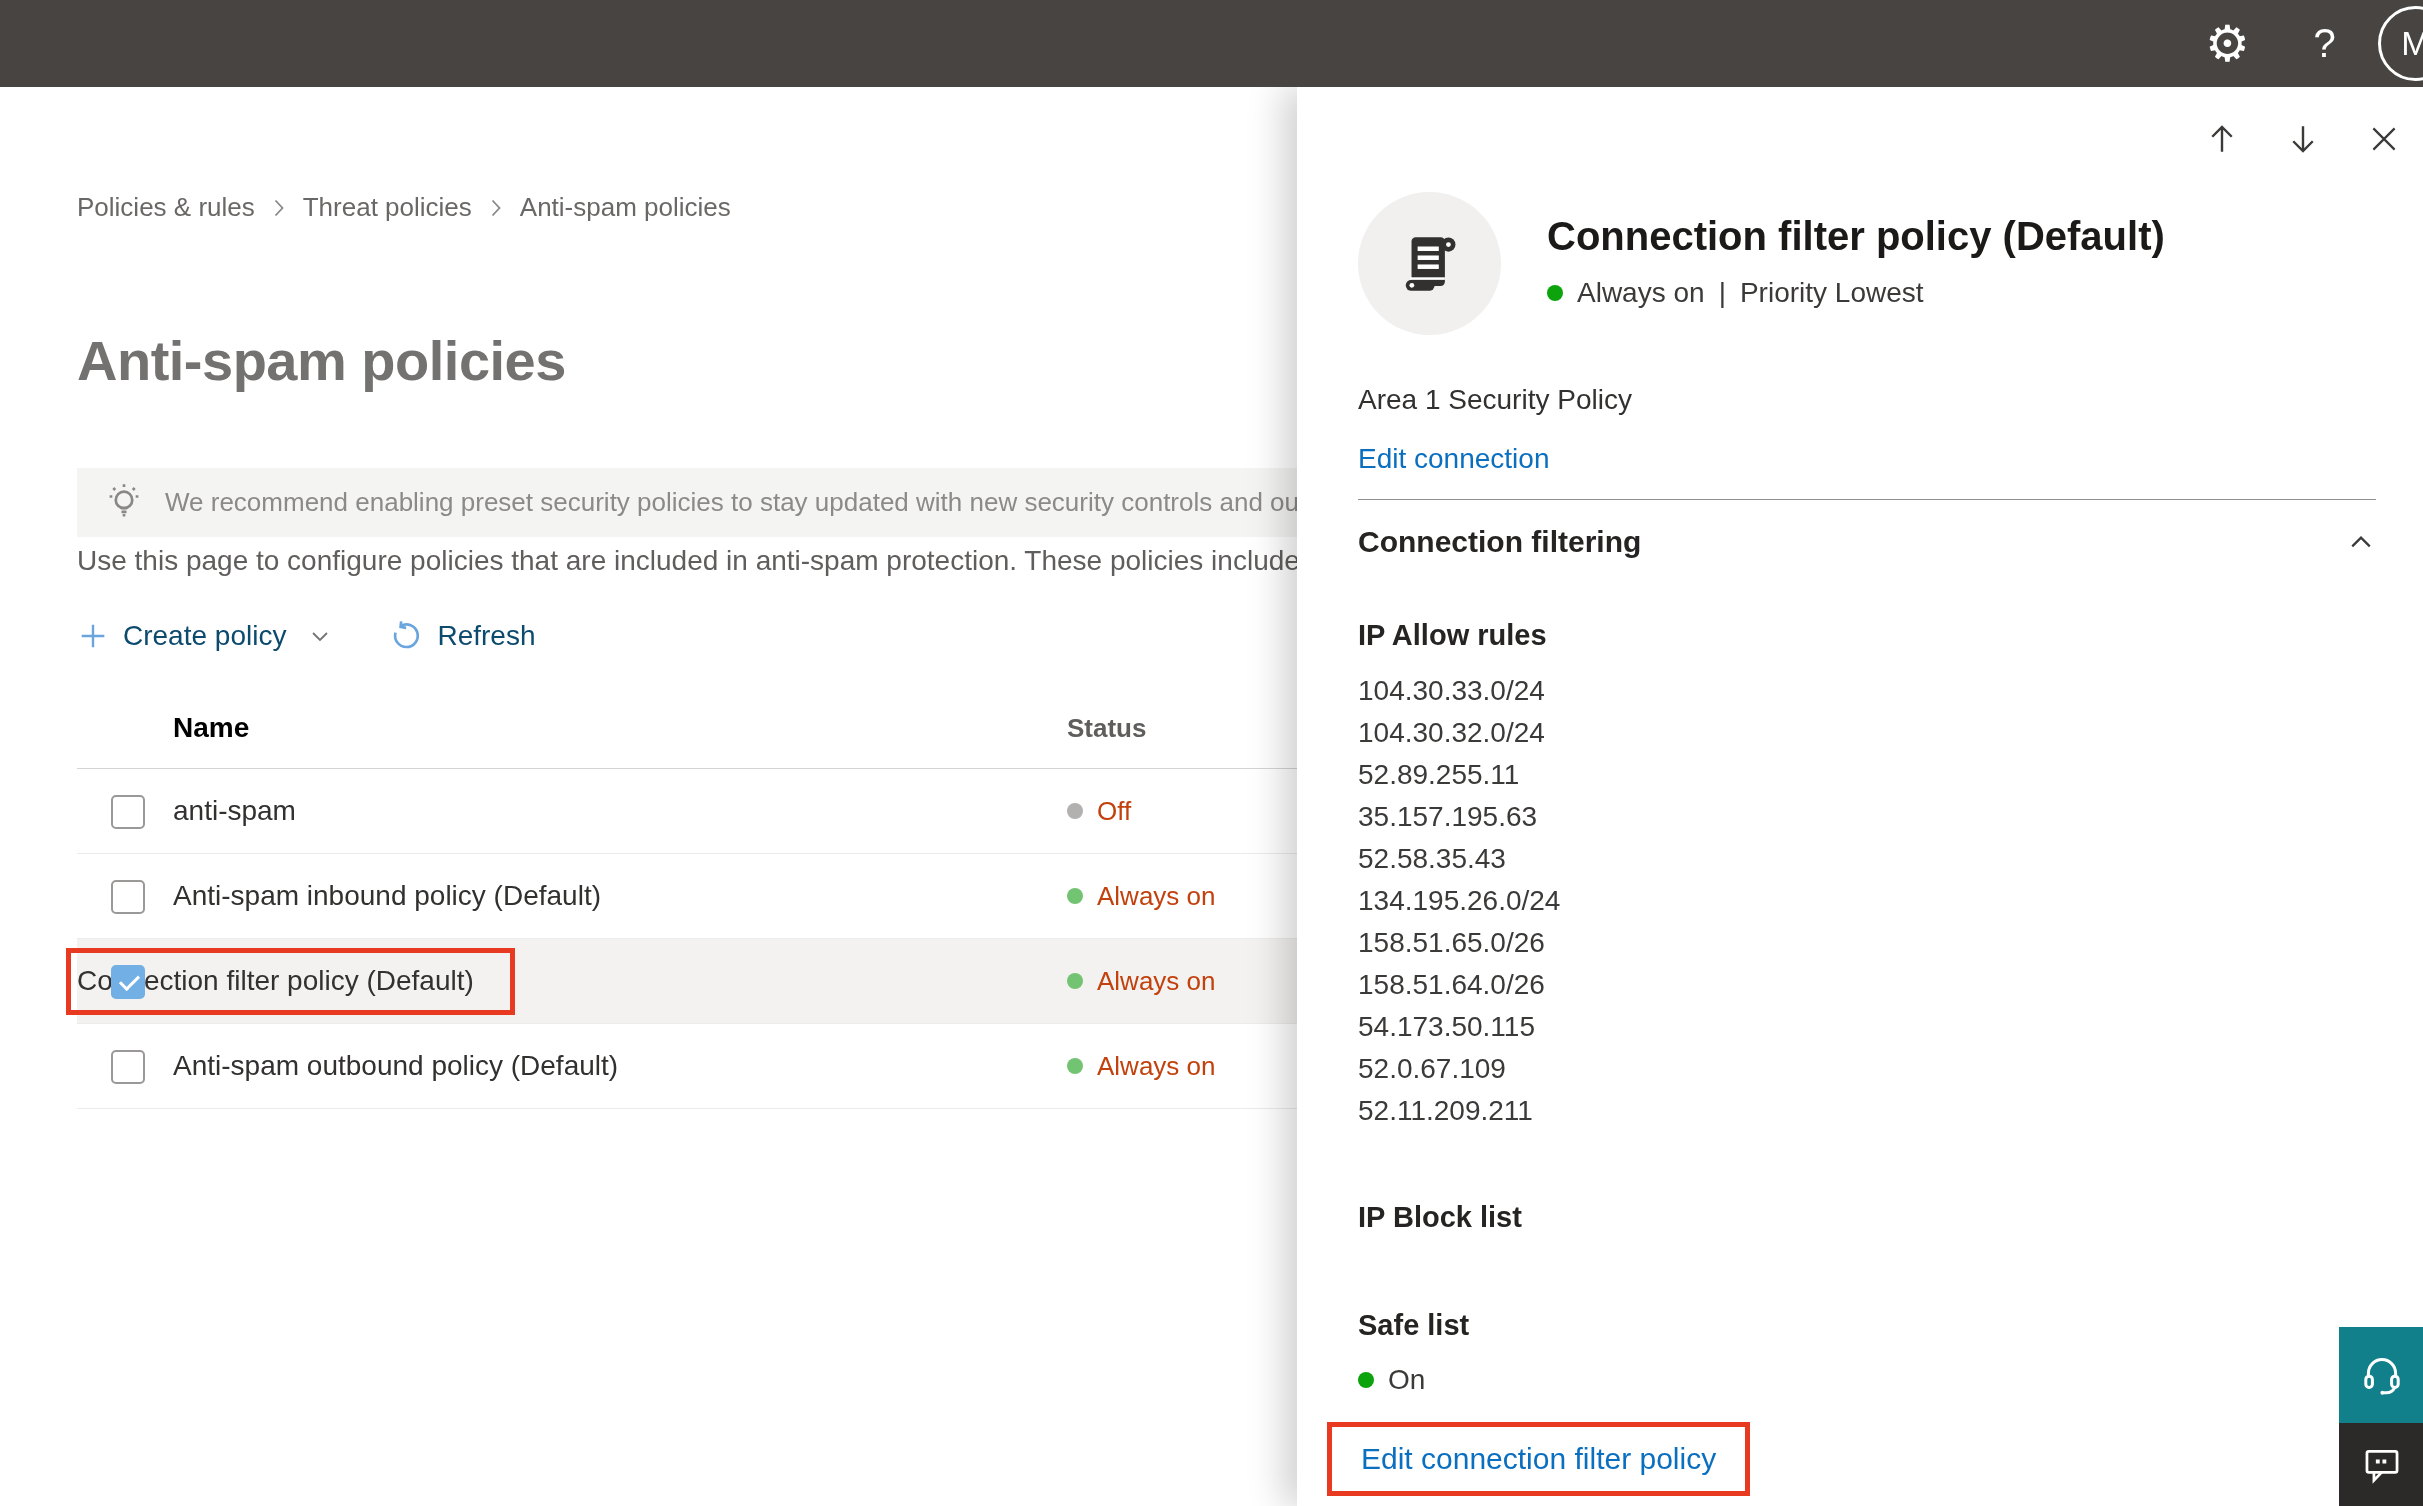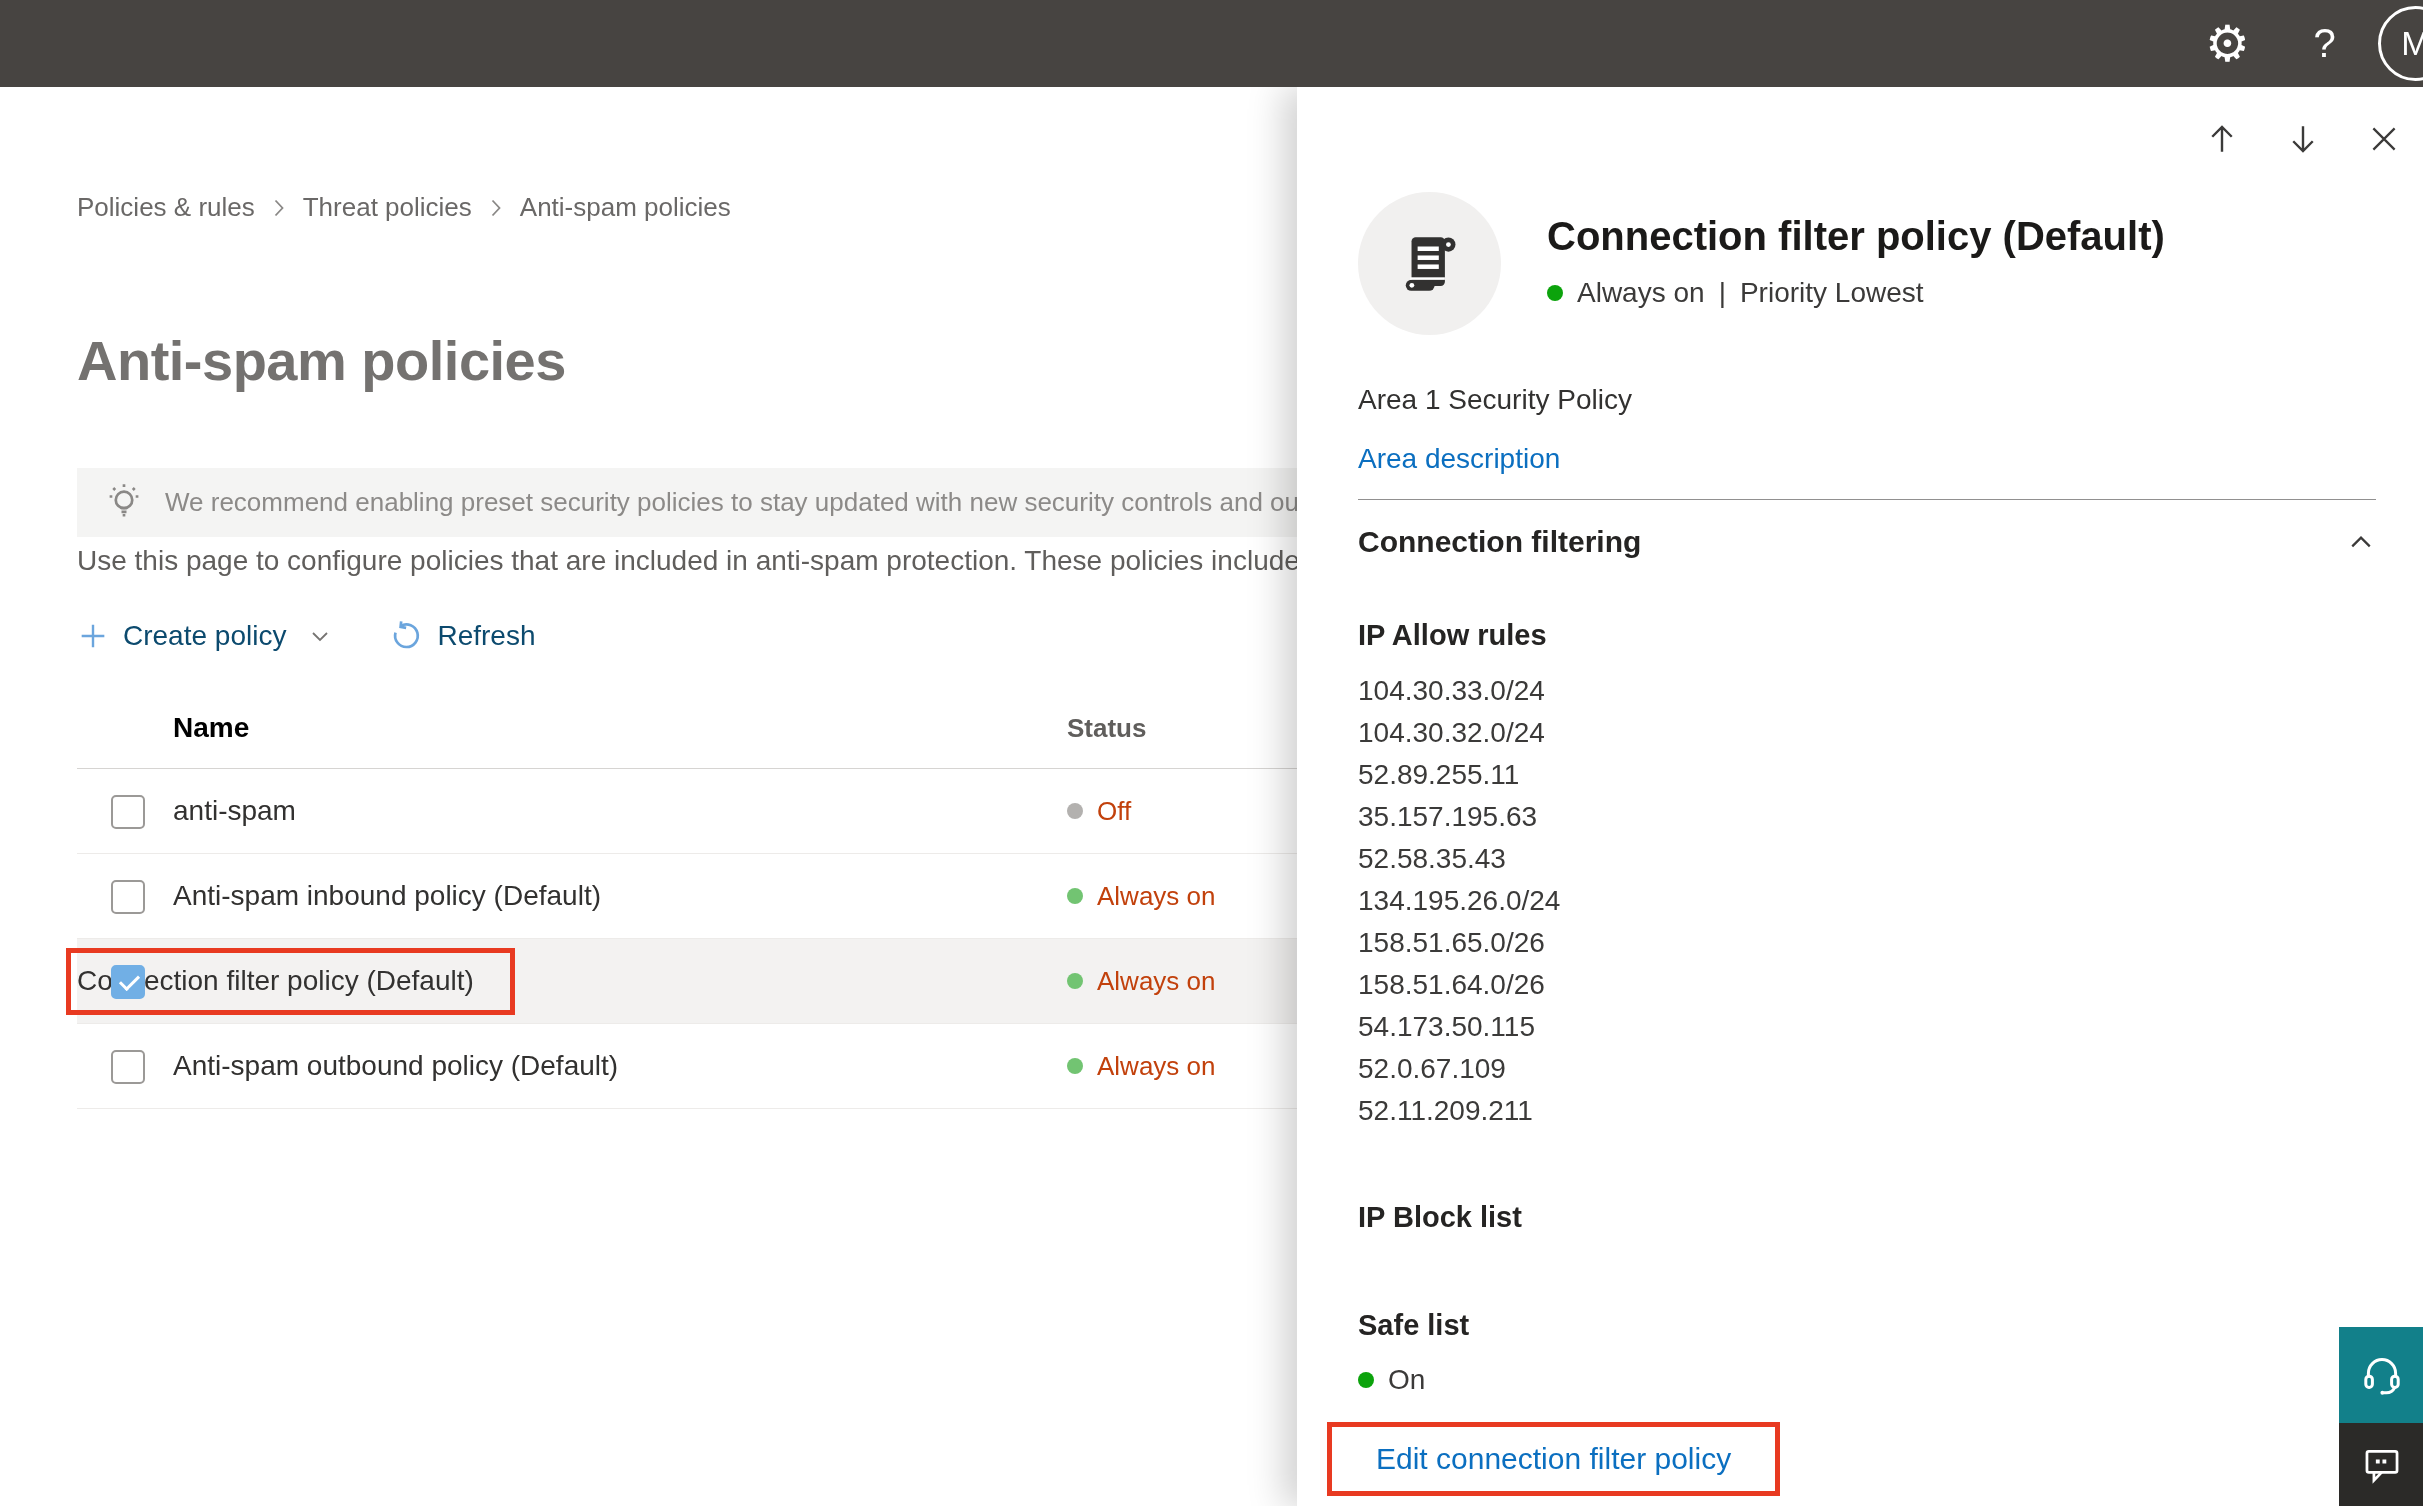--- a/index.html
+++ b/index.html
@@ -85,21 +85,21 @@
               align-items:center; cursor:default; }
   .section-title { font-size:30px; font-weight:700; color:#252423; }
   .subh { margin-top:55px; font-size:29px; font-weight:700; color:#252423; }
   .iplist { margin-top:18px; }
   .ip-item { height:42px; font-size:28px; color:#3b3a39; display:flex; align-items:center; }
   .blockh { margin-top:69px; }
   .safeh { margin-top:75px; }
   .onrow { margin-top:22px; display:flex; align-items:center; gap:14px;
            font-size:28px; color:#3b3a39; }
   .editbox { margin-top:26px; display:inline-flex; align-items:center;
-           border:5px solid #e83a21; padding:15px 44px; margin-left:-31px; }
+           border:5px solid #e83a21; padding:15px 29px; margin-left:-31px; }
   .editbox .plink { font-size:30px; }
 
   
   .corner-btn { position:absolute; right:0; width:85px; display:flex; align-items:center;
            justify-content:center; z-index:20; cursor:pointer; }
   .support-btn { top:1327px; height:96px; background:#12808a; }
   .feedback-btn { top:1423px; height:84px; background:#2b2a28; }
 </style>
 </head>
 <body>
@@ -260,21 +260,21 @@
           <i class="dot dot-live"></i>
           <span>Always on</span>
           <span>|</span>
           <span>Priority Lowest</span>
         </div>
       </div>
     </div>
 
     <div class="pdesc">Area 1 Security Policy</div>
 
-    <div class="plink editdesc">Area description</div>
+    <div class="plink editdesc">Edit connection</div>
 
     <div class="pdivider"></div>
 
     <div class="section-h">
       <span class="section-title">Connection filtering</span>
       <span style="display:flex;">
         <svg width="30" height="30" viewBox="0 0 24 24" fill="none" stroke="#3b3a39" stroke-width="1.8">
           <path d="M5 15.5 L12 8.5 L19 15.5"></path>
           </svg>
       </span>

